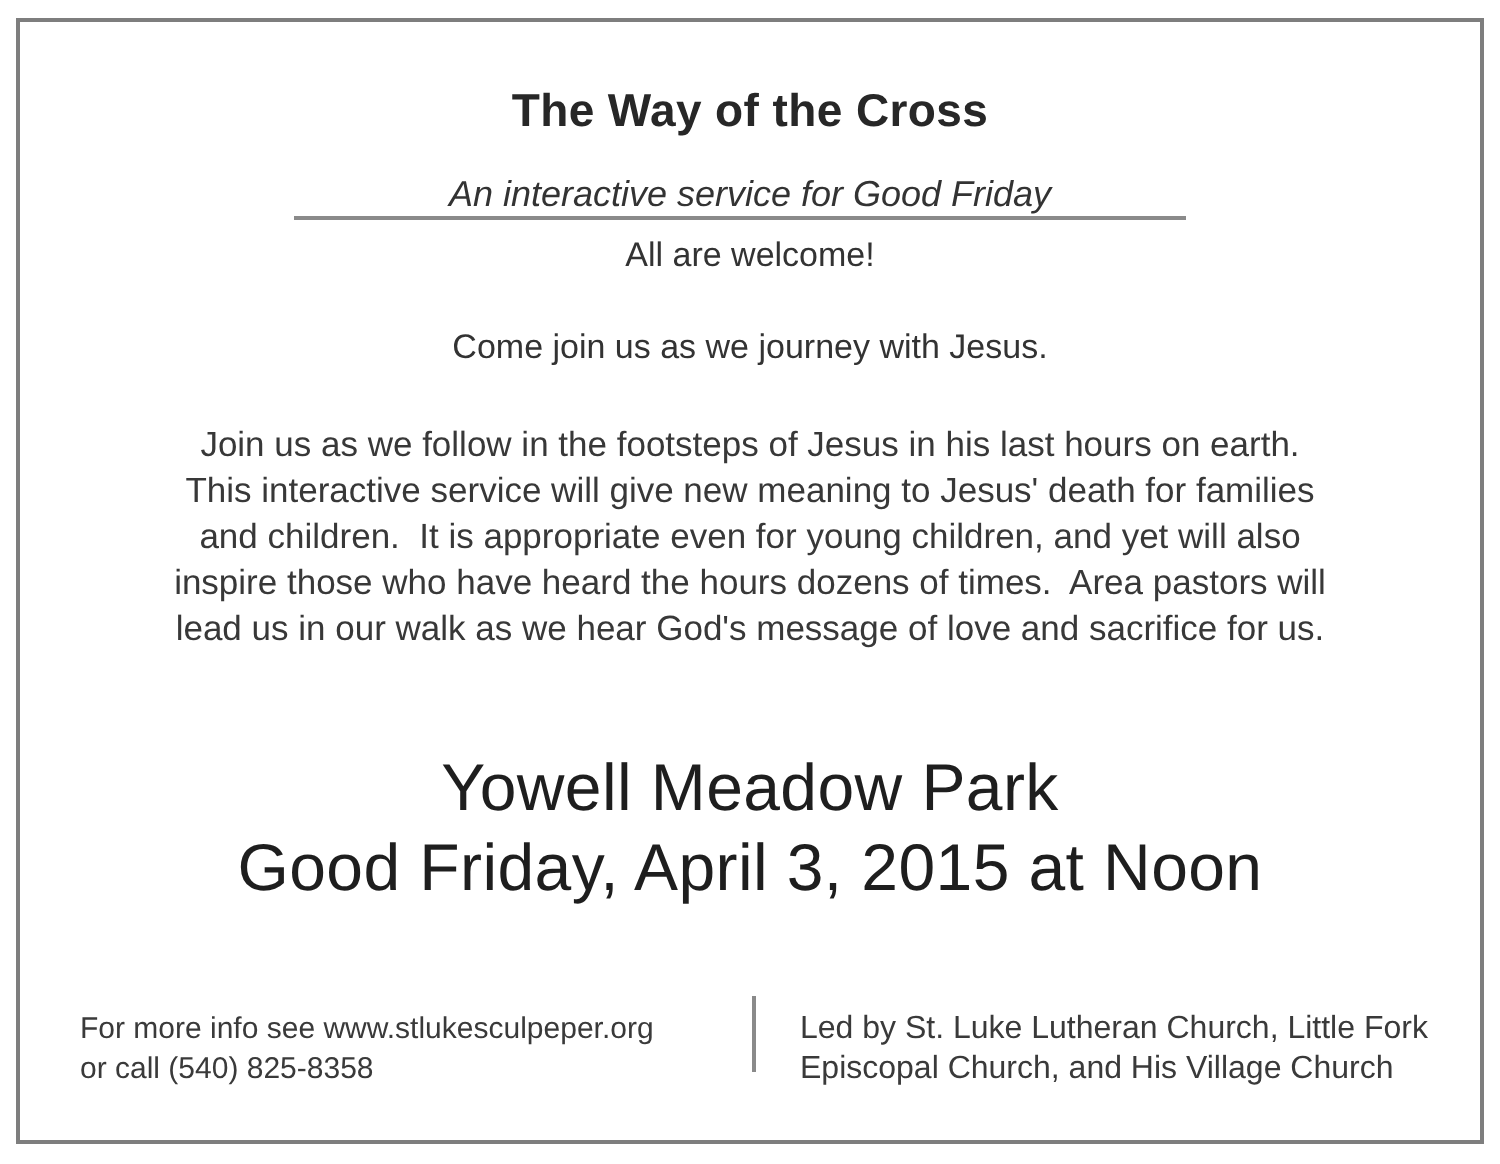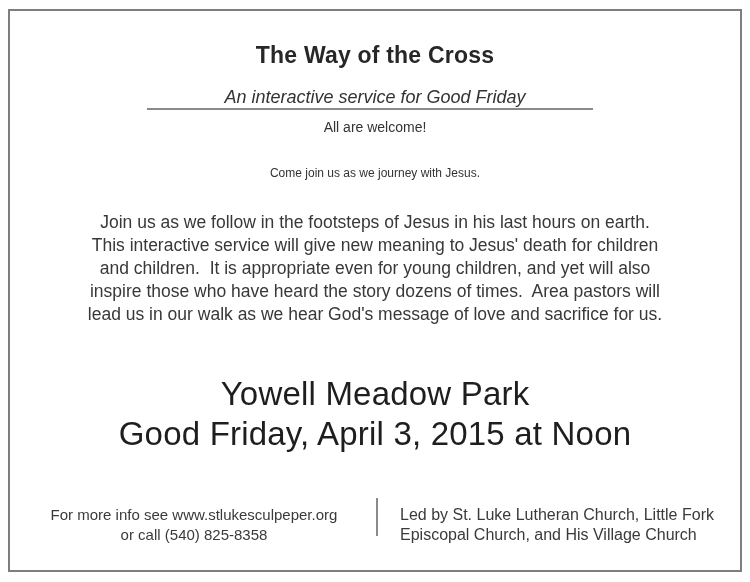--- a/index.html
+++ b/index.html
@@ -42,27 +42,27 @@
     color: #333333;
   }
   .rule {
     position: absolute;
     left: 147px; top: 108px;
     width: 446px; height: 2px;
     background: #8a8a8a;
   }
   .welcome {
     top: 117px;
-    font-size: 14px;
+    font-size: 17px;
     line-height: 21px;
     color: #333333;
   }
   .invitation {
     top: 163px;
-    font-size: 12px;
+    font-size: 17px;
     line-height: 21px;
     color: #333333;
   }
   .description {
     top: 211px;
     font-size: 17.5px;
     line-height: 23px;
     color: #383838;
   }
   .description div { white-space: pre-wrap; }
@@ -71,21 +71,21 @@
     font-size: 33px;
     font-weight: normal;
     line-height: 40px;
     color: #1e1e1e;
     letter-spacing: 0.2px;
   }
   .footer-info {
     position: absolute;
     left: 40px; top: 505px;
     width: 308px;
-    text-align: center;
+    text-align: left;
     font-size: 15px;
     line-height: 20px;
     color: #3a3a3a;
   }
   .footer-divider {
     position: absolute;
     left: 376px; top: 498px;
     width: 2px; height: 38px;
     background: #8a8a8a;
   }
@@ -110,23 +110,23 @@
   <div class="centered subtitle">An interactive service for Good Friday</div>
 
   <div class="rule"></div>
 
   <div class="centered welcome">All are welcome!</div>
 
   <div class="centered invitation">Come join us as we journey with Jesus.</div>
 
   <div class="centered description">
     <div>Join us as we follow in the footsteps of Jesus in his last hours on earth.</div>
-    <div>This interactive service will give new meaning to Jesus' death for children</div>
+    <div>This interactive service will give new meaning to Jesus' death for families</div>
     <div>and children.  It is appropriate even for young children, and yet will also</div>
-    <div>inspire those who have heard the story dozens of times.  Area pastors will</div>
+    <div>inspire those who have heard the hours dozens of times.  Area pastors will</div>
     <div>lead us in our walk as we hear God's message of love and sacrifice for us.</div>
   </div>
 
   <div class="centered event">
     <div>Yowell Meadow Park</div>
     <div>Good Friday, April 3, 2015 at Noon</div>
   </div>
 
   <div class="footer-info">
     <div>For more info see www.stlukesculpeper.org</div>

